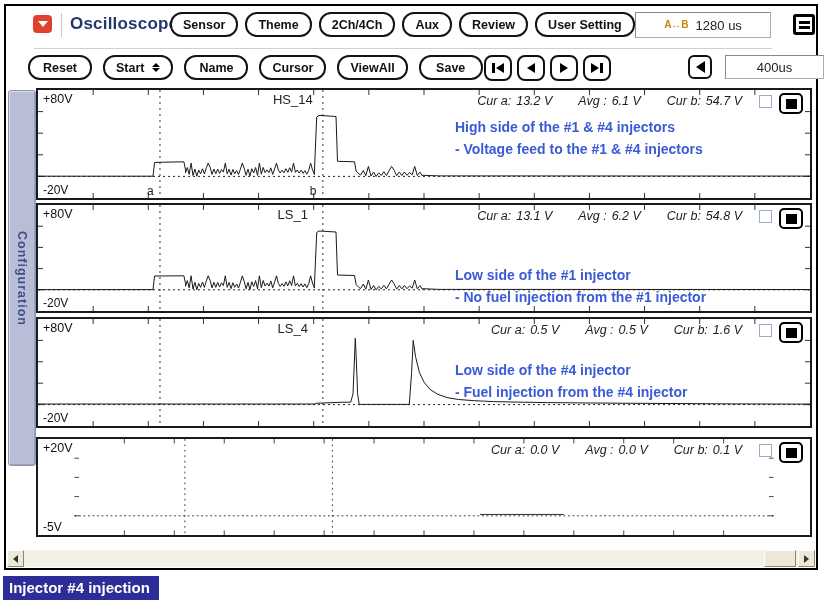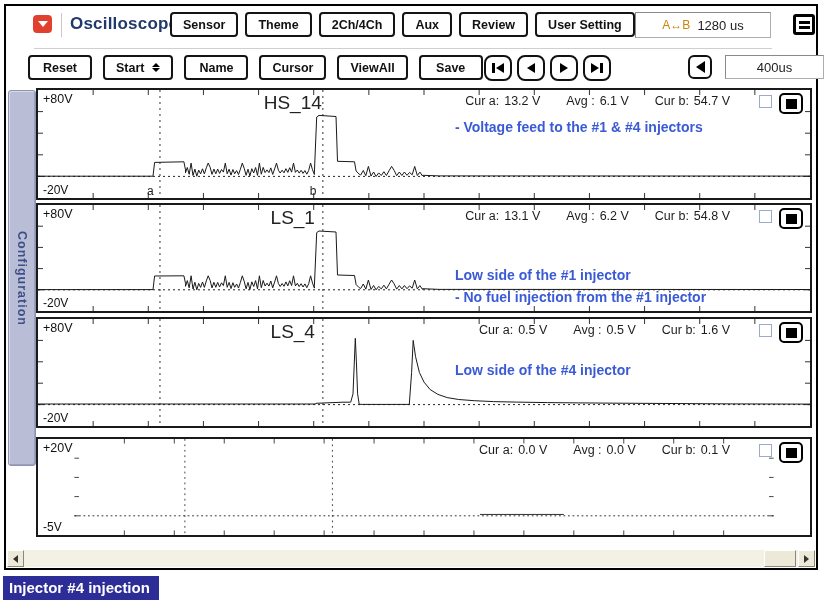--- a/index.html
+++ b/index.html
@@ -5,26 +5,26 @@
   html,body{margin:0;padding:0;background:#fff;font-family:"Liberation Sans",sans-serif;}
   .stage{position:relative;width:829px;height:611px;background:#fff;overflow:hidden;}
   .frame{position:absolute;left:4px;top:4px;width:810px;height:562px;border:2px solid #000;background:#fff;}
 
   
   .row1{position:absolute;left:0;top:6px;width:100%;height:30px;}
   .logo{position:absolute;left:27px;top:3px;width:19px;height:18px;background:#e2402e;border-radius:4px;display:flex;align-items:center;justify-content:center;}
   .logo .tri{width:0;height:0;border-left:5px solid transparent;border-right:5px solid transparent;border-top:6px solid #fff;}
   .vsep{position:absolute;left:55px;top:1px;width:1px;height:24px;background:#c9c9c9;}
   .app-title{position:absolute;left:64px;top:2px;font-size:17px;font-weight:bold;color:#21386b;letter-spacing:.2px;}
-  .btn{display:inline-flex;align-items:center;justify-content:center;gap:6px;border:2px solid #141414;border-radius:4px;background:#fff;color:#111;
+  .btn{display:inline-flex;align-items:center;justify-content:center;gap:6px;border:2px solid #141414;border-radius:12px;background:#fff;color:#111;
        font-size:12.5px;font-weight:600;padding:0 11px;height:25px;box-sizing:border-box;white-space:nowrap;}
   .row1-btns{position:absolute;left:164px;top:0;display:flex;gap:7px;}
   .time-field{position:absolute;left:629px;top:0;width:136px;height:26px;box-sizing:border-box;border:1px solid #adadad;border-top-color:#8a8a8a;border-left-color:#8a8a8a;
        background:#fff;display:flex;align-items:center;justify-content:center;gap:7px;font-size:13px;color:#222;}
-  .ab-icon{color:#c8860a;font-weight:normal;font-size:12px;line-height:1;display:flex;flex-direction:column;align-items:center;}
+  .ab-icon{color:#c8860a;font-weight:bold;font-size:10px;line-height:1;display:flex;flex-direction:column;align-items:center;}
   .menu-btn{position:absolute;left:787px;top:2px;width:22px;height:21px;box-sizing:border-box;border:3px solid #000;border-radius:3px;
        display:flex;flex-direction:column;justify-content:center;gap:2px;align-items:center;background:#fff;}
   .menu-btn i{display:block;width:11px;height:3px;background:#000;}
   .hsep{position:absolute;left:28px;top:42px;width:738px;height:1px;background:#cfcfcf;}
   .row2{position:absolute;left:0;top:49px;width:100%;height:30px;}
   .row2-btns{position:absolute;left:22px;top:0;display:flex;gap:11px;}
   .row2-btns .btn{min-width:64px;}
   .spinner{display:inline-flex;flex-direction:column;gap:1px;margin-left:2px;}
   .spinner b{width:0;height:0;border-left:4px solid transparent;border-right:4px solid transparent;}
   .spinner .up{border-bottom:4px solid #000;} .spinner .dn{border-top:4px solid #000;}
@@ -45,22 +45,22 @@
        display:flex;align-items:center;justify-content:center;box-shadow:inset 1px 1px 0 #d6daea, inset -1px -1px 0 #9aa0bd;}
   .config-tab span{writing-mode:vertical-rl;font-size:12.5px;font-weight:bold;color:#3c4f86;letter-spacing:1px;}
 
   
   .panels{position:absolute;left:30px;top:82px;width:776px;}
   .panel{position:relative;border:2px solid #1a1a1a;background:#fff;box-sizing:border-box;}
   .p1{height:112px;margin-bottom:3px;} .p2{height:110px;margin-bottom:4px;} .p3{height:111px;margin-bottom:9px;} .p4{height:100px;}
   .panel svg{position:absolute;left:0;top:0;width:100%;height:100%;display:block;}
   .vlab-top{position:absolute;left:5px;top:2px;font-size:12.5px;color:#111;}
   .vlab-bot{position:absolute;left:5px;bottom:1px;font-size:12px;color:#111;}
-  .ch-name{position:absolute;left:33%;top:2px;transform:translateX(-50%);font-size:19px;color:#222;text-align:right;}
-  .meas{position:absolute;right:80px;top:4px;display:flex;gap:26px;font-size:12.5px;color:#1c1c1c;white-space:nowrap;}
+  .ch-name{position:absolute;left:33%;top:2px;transform:translateX(-50%);font-size:13px;color:#222;text-align:right;}
+  .meas{position:absolute;right:68px;top:4px;display:flex;gap:26px;font-size:12.5px;color:#1c1c1c;white-space:nowrap;font-style:italic;}
   .meas .mi{display:flex;gap:5px;}
   .chk{position:absolute;right:38px;top:5px;width:13px;height:13px;box-sizing:border-box;border:1.5px solid #9cabc9;background:#fff;}
   .sqind{position:absolute;right:7px;top:3px;width:24px;height:21px;box-sizing:border-box;border:2.5px solid #000;border-radius:5px;background:#fff;
        display:flex;align-items:center;justify-content:center;}
   .sqind i{display:block;width:11px;height:10px;background:#000;}
   .note{position:absolute;left:54%;font-weight:600;font-size:14px;color:#3b5bd6;line-height:1.6;white-space:nowrap;}
   .n1{top:26px;} .n2{top:32px;margin-top:27px;} .n3{top:40px;}
   .cursor-lab{position:absolute;bottom:0;font-size:12px;color:#222;}
 
   
@@ -212,20 +212,21 @@
           <span class="mi">
               <span>Cur b:</span>
               <span>54.7 V</span>
             </span>
         </div>
         <span class="chk"></span>
         <span class="sqind">
             <i></i>
           </span>
         <div class="note n1">
+          <div>High side of the #1 &amp; #4 injectors</div>
           <div>- Voltage feed to the #1 &amp; #4 injectors</div>
         </div>
         <span class="cursor-lab" style="left:calc(15.8% - 13px);">a</span>
         <span class="cursor-lab" style="left:calc(36.9% - 13px);">b</span>
       </div>
 
       <div class="panel p2">
         <svg class="wave" viewBox="0 0 772 106">
             <line x1="55.142857142857146" y1="0" x2="55.142857142857146" y2="5" stroke="#333" stroke-width="1"></line>
             <line x1="55.142857142857146" y1="106" x2="55.142857142857146" y2="101" stroke="#333" stroke-width="1"></line>
@@ -350,20 +351,21 @@
               <span>Cur b:</span>
               <span>1.6 V</span>
             </span>
         </div>
         <span class="chk"></span>
         <span class="sqind">
             <i></i>
           </span>
         <div class="note n3">
           <div>Low side of the #4 injector</div>
+          <div>- Fuel injection from the #4 injector</div>
         </div>
       </div>
 
       <div class="panel p4">
         <svg class="wave" viewBox="0 0 772 106">
             <line x1="55.142857142857146" y1="0" x2="55.142857142857146" y2="5" stroke="#333" stroke-width="1"></line>
             <line x1="55.142857142857146" y1="106" x2="55.142857142857146" y2="101" stroke="#333" stroke-width="1"></line>
             <line x1="110.28571428571429" y1="0" x2="110.28571428571429" y2="5" stroke="#333" stroke-width="1"></line>
             <line x1="110.28571428571429" y1="106" x2="110.28571428571429" y2="101" stroke="#333" stroke-width="1"></line>
             <line x1="165.42857142857142" y1="0" x2="165.42857142857142" y2="5" stroke="#333" stroke-width="1"></line>

